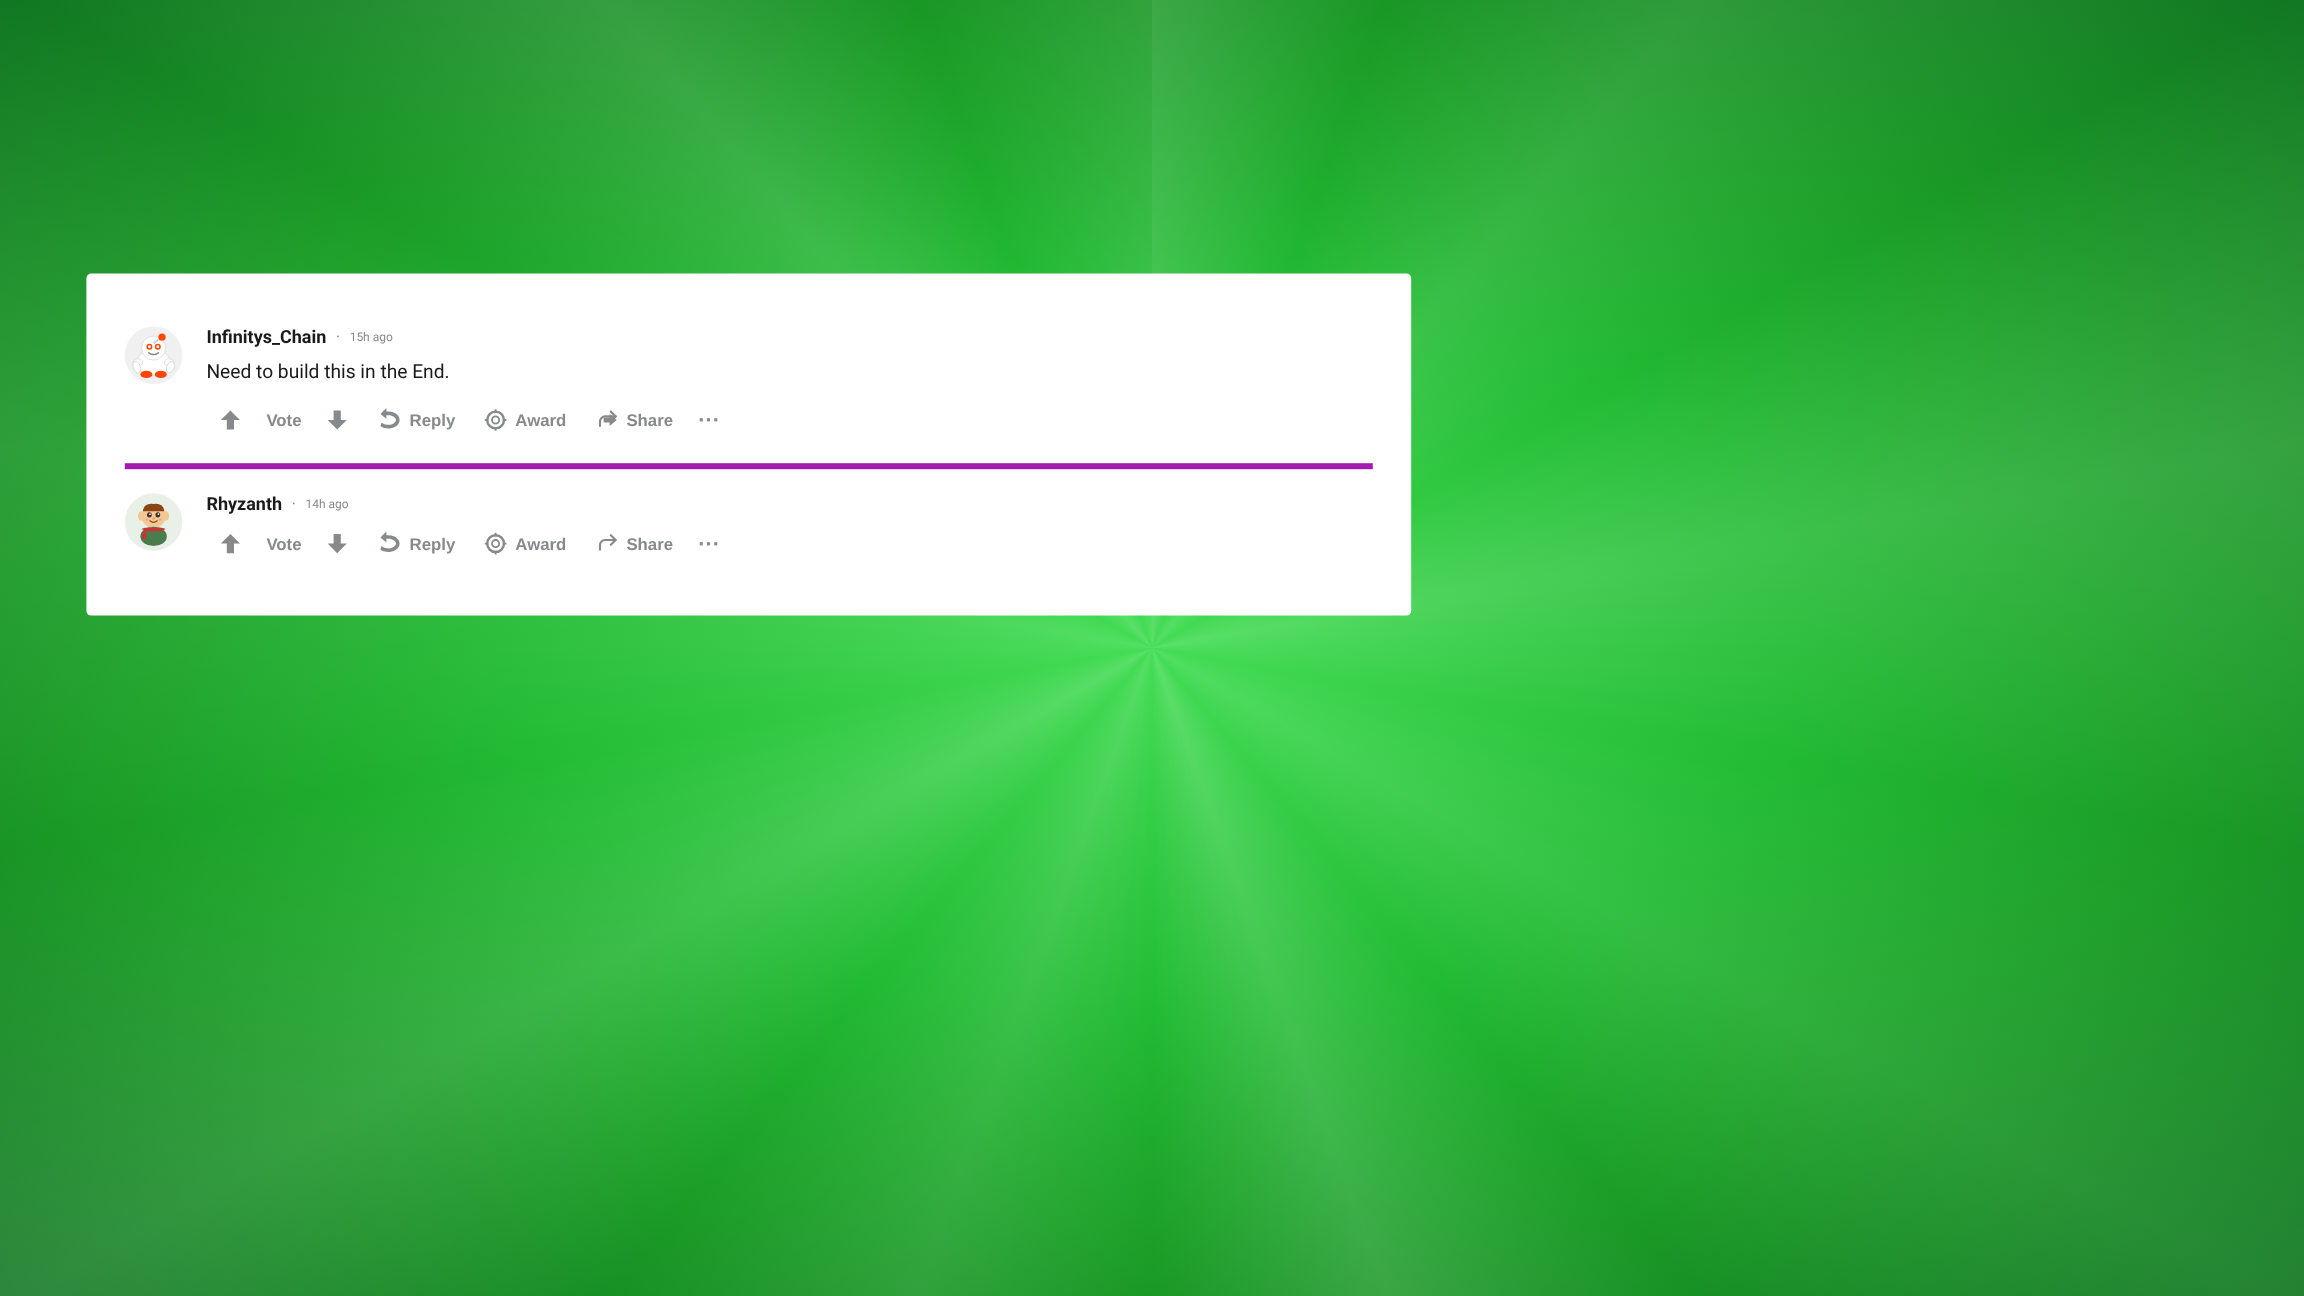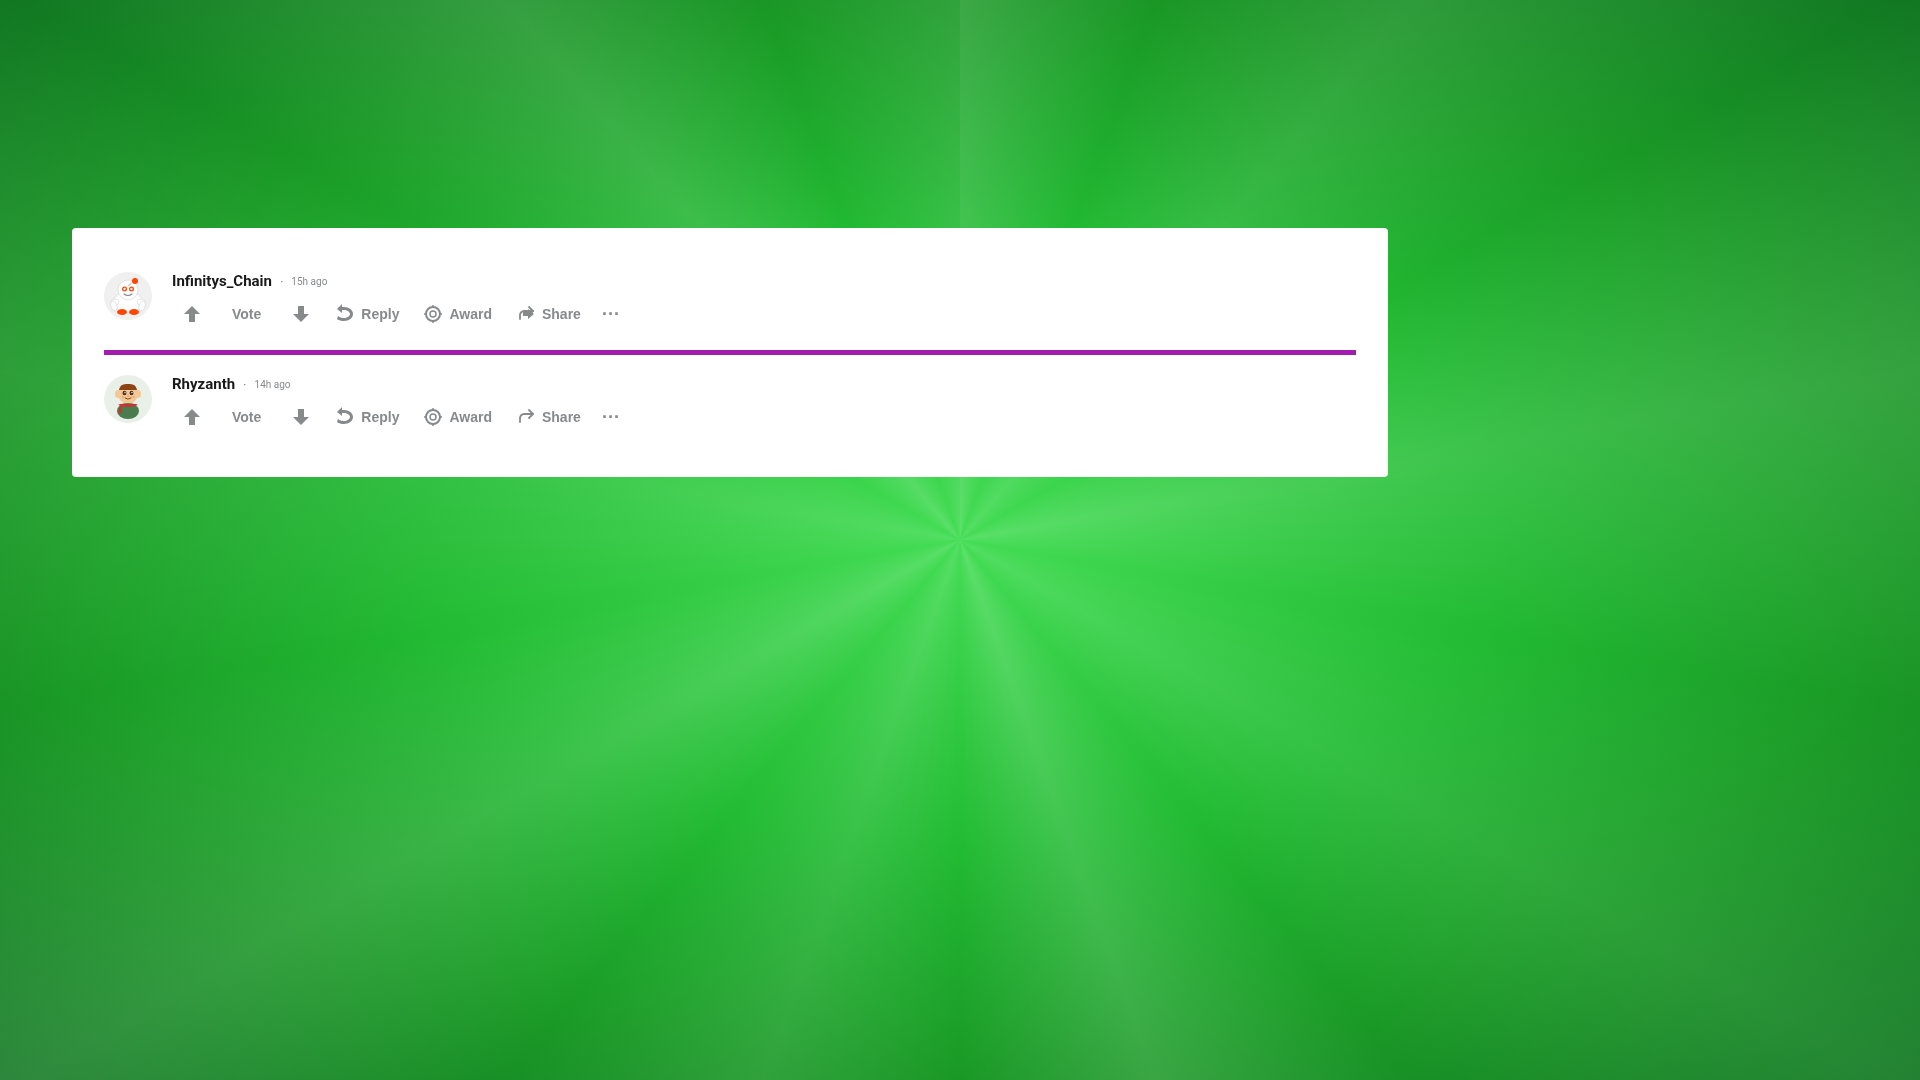--- a/index.html
+++ b/index.html
@@ -47,21 +47,21 @@
           transparent 340deg,
           rgba(255,255,255,0.1) 360deg
         );
       z-index: 0;
     }
 
     .card {
       position: absolute;
       top: 228px;
       left: 72px;
-      width: 1316px;
+      width: 1104px;
       background: #ffffff;
       border-radius: 4px;
       z-index: 1;
       padding: 24px 32px 24px 32px;
     }
 
     .comment {
       display: flex;
       gap: 20px;
       padding: 20px 0;
@@ -147,21 +147,21 @@
     }
 
     .action-btn svg {
       width: 20px;
       height: 20px;
       fill: currentColor;
     }
 
     .vote-section {
       display: flex;
-      gap: 10px;
+      gap: 0;
     }
 
     .more-btn {
       display: flex;
       align-items: center;
       justify-content: center;
       width: 32px;
       height: 32px;
       border: none;
       background: none;
@@ -219,20 +219,21 @@
         <ellipse cx="8" cy="32" rx="3" ry="5" fill="#ffffff" stroke="#cccccc" stroke-width="0.5" transform="rotate(-20 8 32)"></ellipse>
         <ellipse cx="36" cy="32" rx="3" ry="5" fill="#ffffff" stroke="#cccccc" stroke-width="0.5" transform="rotate(20 36 32)"></ellipse>
       </svg>
     </div>
     <div class="comment-body">
       <div class="comment-header">
         <span class="username">Infinitys_Chain</span>
         <span class="dot">·</span>
         <span class="timestamp">15h ago</span>
       </div>
+      <div class="comment-text">Need to build this in the End.</div>
       <div class="actions">
         <div class="vote-section">
           <button class="action-btn">
             <svg viewBox="0 0 20 20">
               <path d="M10 2l8 8h-5v8H7v-8H2z"></path>
             </svg>
           </button>
           <button class="action-btn">
             <span>Vote</span>
           </button>

